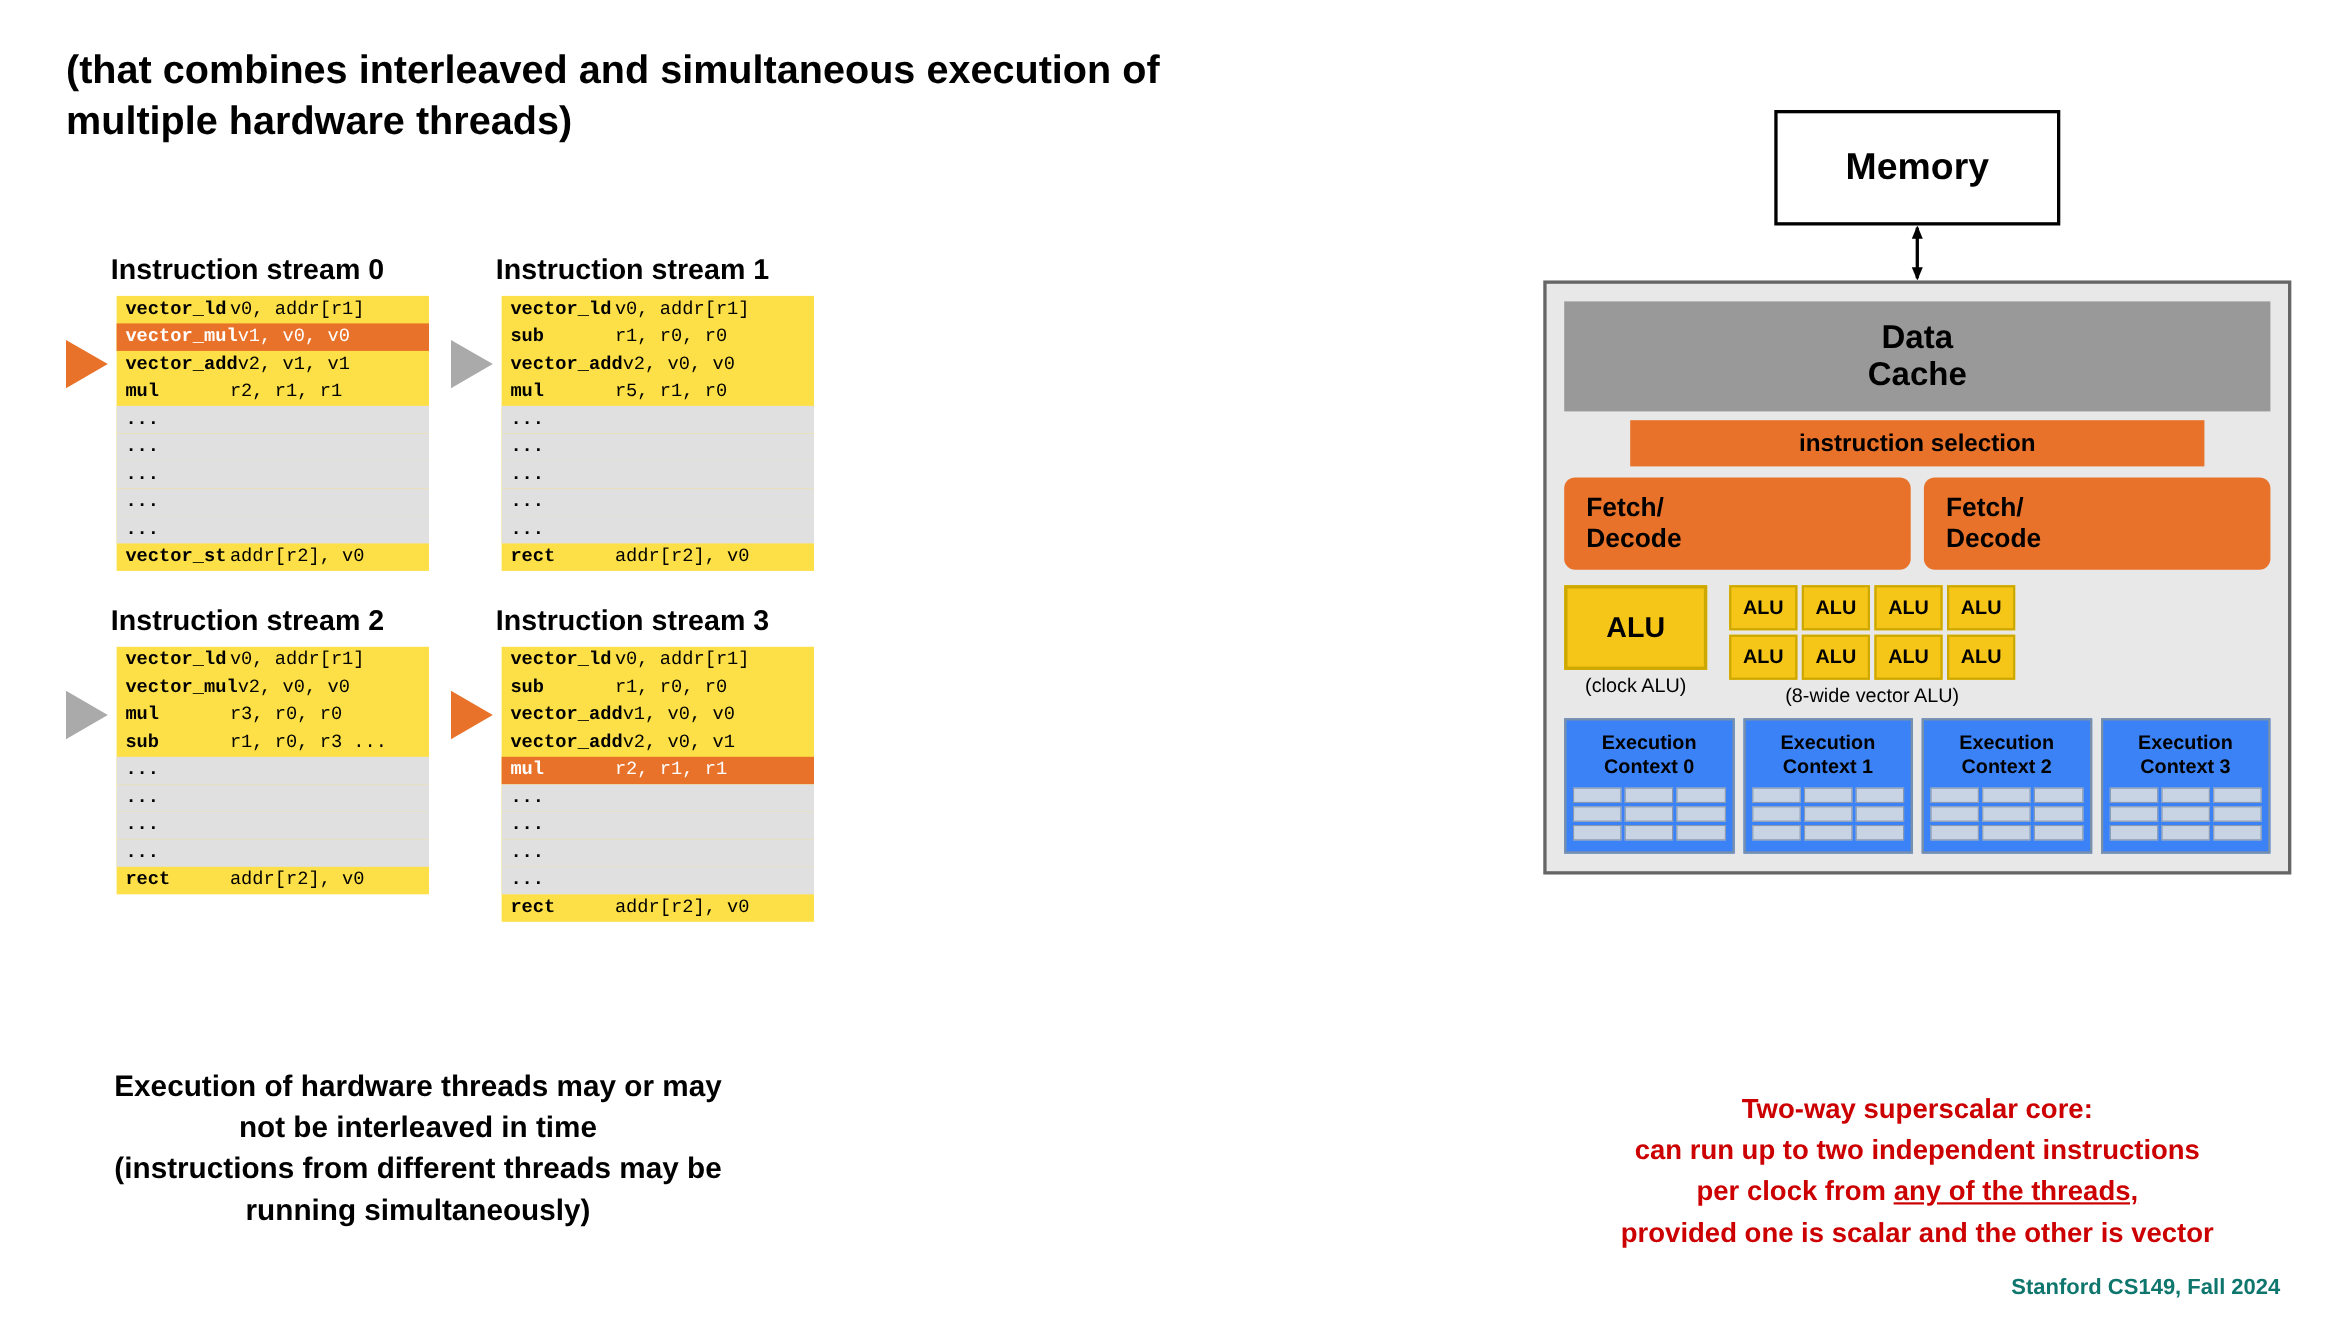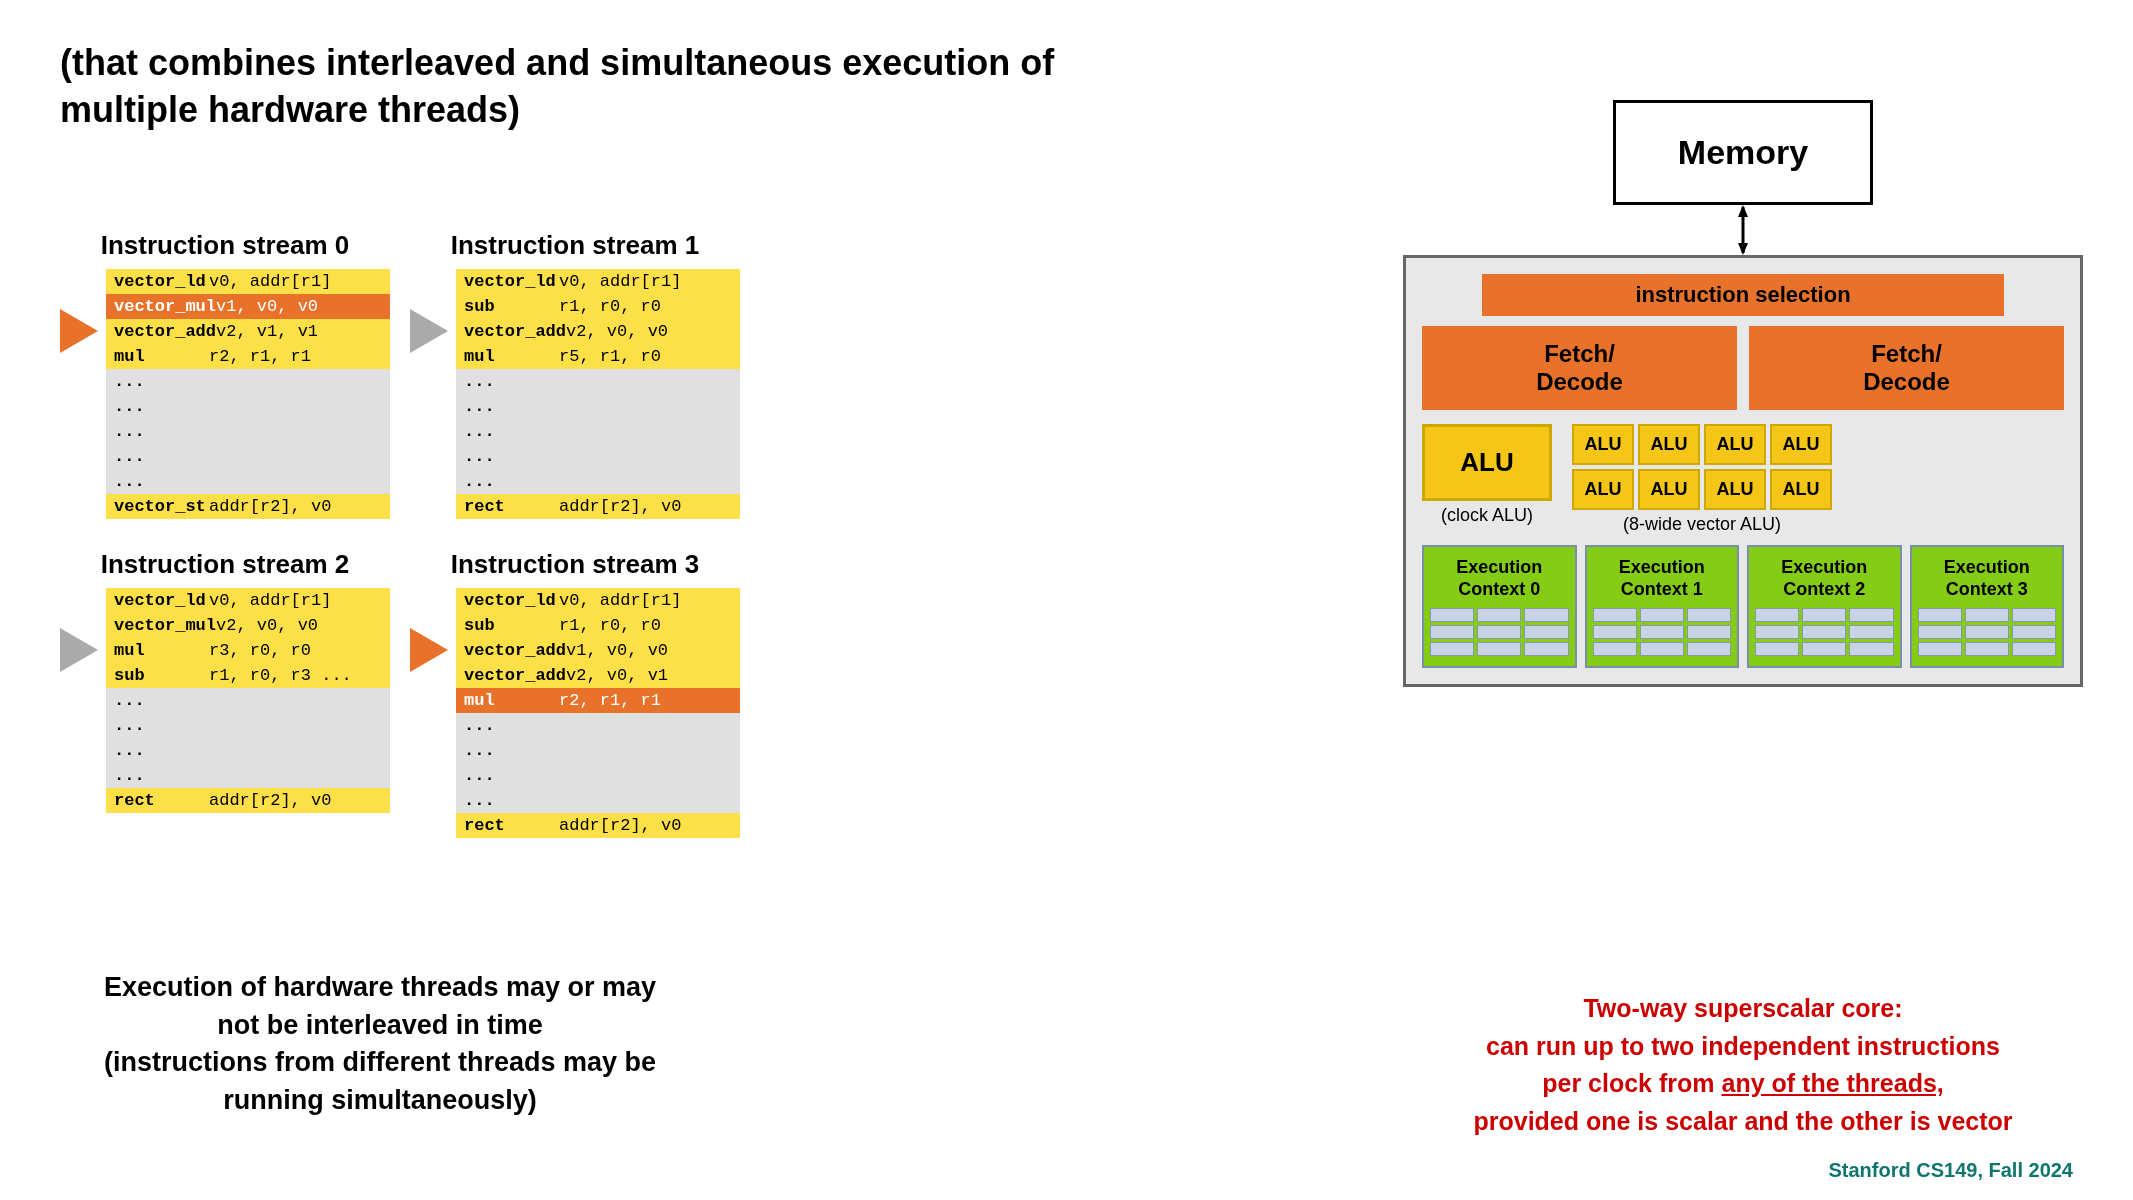--- a/index.html
+++ b/index.html
@@ -178,26 +178,26 @@
 
     
     .fetch-decode-row {
       display: flex;
       justify-content: center;
       gap: 12px;
       margin-bottom: 14px;
     }
     .fetch-decode-box {
       background: #e8722a;
-      text-align: center;
       padding: 14px 20px;
       font-size: 24px;
       font-weight: 800;
       color: #000;
       flex: 1;
+      border-radius: 10px;
     }
 
     
     .alu-row {
       display: flex;
       gap: 20px;
       margin-bottom: 10px;
       align-items: flex-start;
     }
 
@@ -240,21 +240,21 @@
     }
 
     
     .exec-context-row {
       display: grid;
       grid-template-columns: 1fr 1fr 1fr 1fr;
       gap: 8px;
       margin-top: 10px;
     }
     .exec-context-box {
-      background: #84cc16;
+      background: #3b82f6;
       border: 2px solid #7a8fa8;
       padding: 10px 6px 10px 6px;
     }
     .exec-context-title {
       font-size: 18px;
       font-weight: 800;
       color: #000;
       text-align: center;
       margin-bottom: 8px;
       line-height: 1.2;
@@ -515,20 +515,23 @@
     <div class="vertical-arrow">
       <svg width="30" height="50" viewBox="0 0 30 50">
         <line x1="15" y1="2" x2="15" y2="48" stroke="black" stroke-width="3"></line>
         <polygon points="15,0 10,12 20,12" fill="black"></polygon>
         <polygon points="15,50 10,38 20,38" fill="black"></polygon>
       </svg>
     </div>
 
     <div class="chip-area">
 
+      <div class="data-cache-box">
+        Data<br>Cache
+      </div>
 
       <div class="instruction-selection">
         <span>instruction selection</span>
       </div>
 
       <div class="fetch-decode-row">
         <div class="fetch-decode-box">Fetch/<br>Decode</div>
         <div class="fetch-decode-box">Fetch/<br>Decode</div>
       </div>
 

